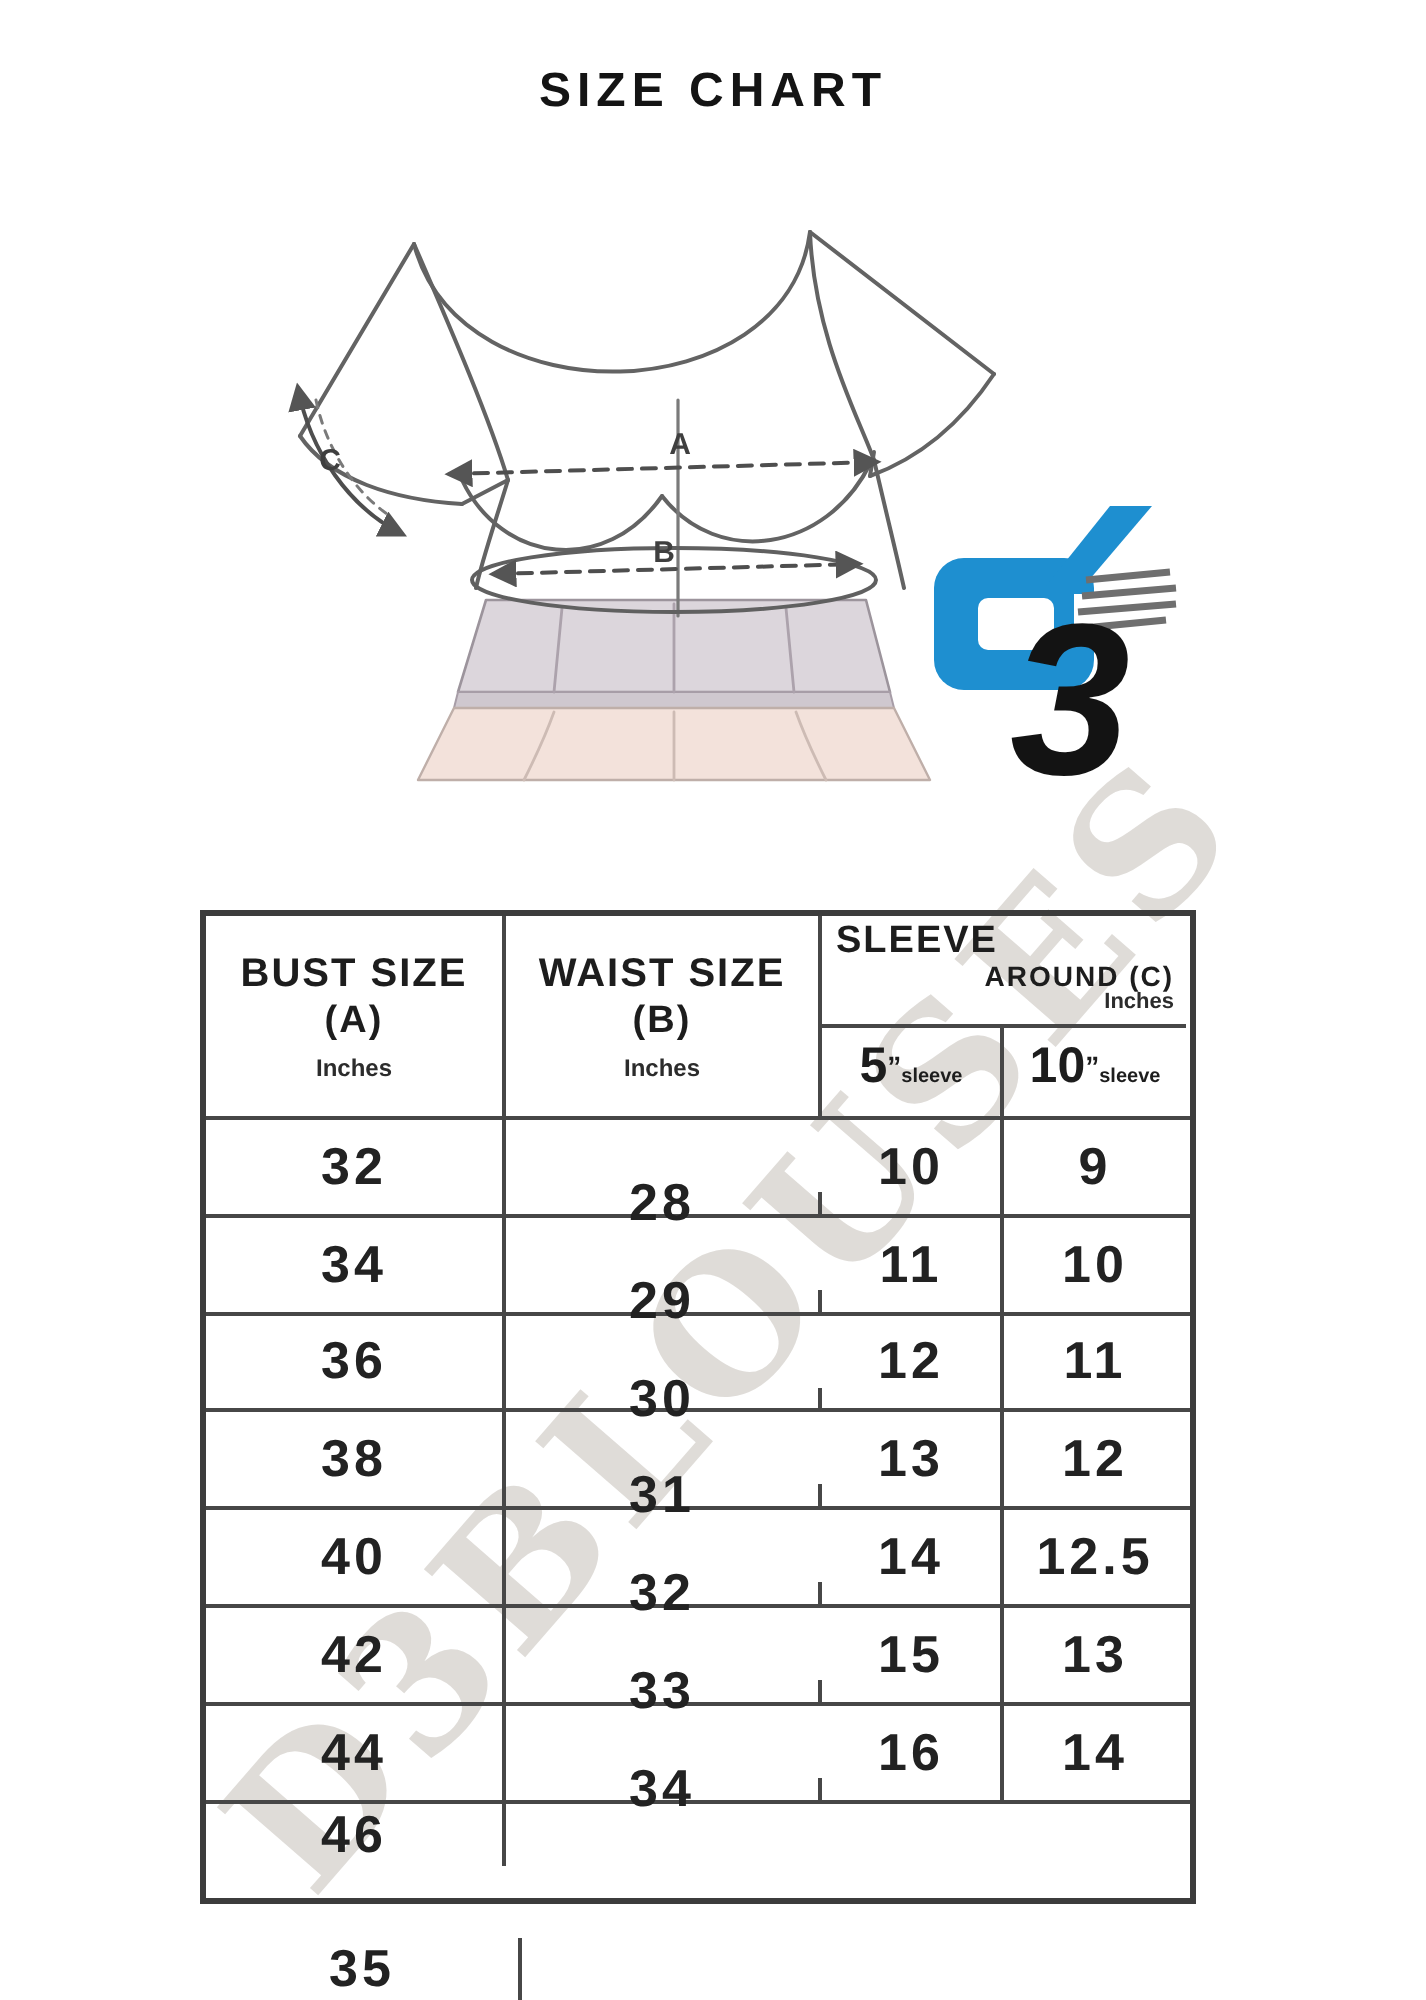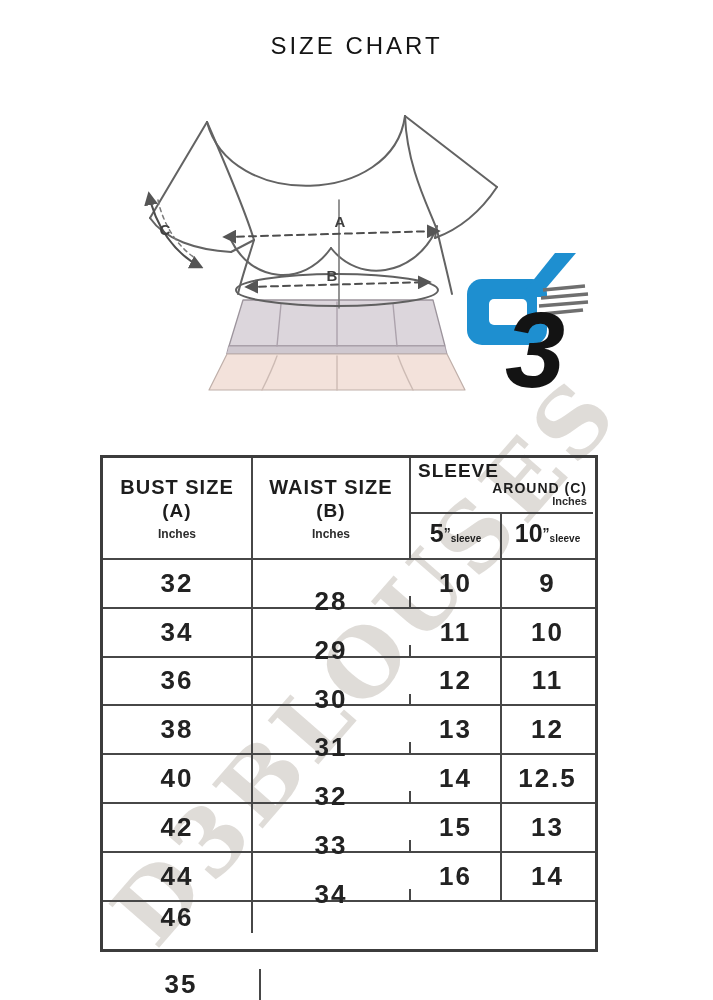--- a/index.html
+++ b/index.html
@@ -3,21 +3,21 @@
 <meta charset="utf-8">
 <style>
   html,body{margin:0;padding:0;background:#ffffff;}
   #canvas{
     position:relative;width:713px;height:1000px;background:#ffffff;overflow:hidden;
     font-family:"Liberation Sans",sans-serif;color:#1d1d1d;
   }
   
   .page-title{
     position:absolute;top:32px;left:0;width:100%;text-align:center;
-    font-size:24px;font-weight:normal;letter-spacing:3px;color:#141414;z-index:2;
+    font-size:24px;font-weight:bold;letter-spacing:3px;color:#141414;z-index:2;
   }
   
   .watermark{
     position:absolute;left:10px;top:608px;width:710px;text-align:center;
     transform:rotate(-49deg);
     font-family:"DejaVu Serif",serif;font-size:92px;font-weight:bold;
     letter-spacing:7px;color:rgba(172,163,152,0.38);
     z-index:1;pointer-events:none;white-space:nowrap;
   }
   

